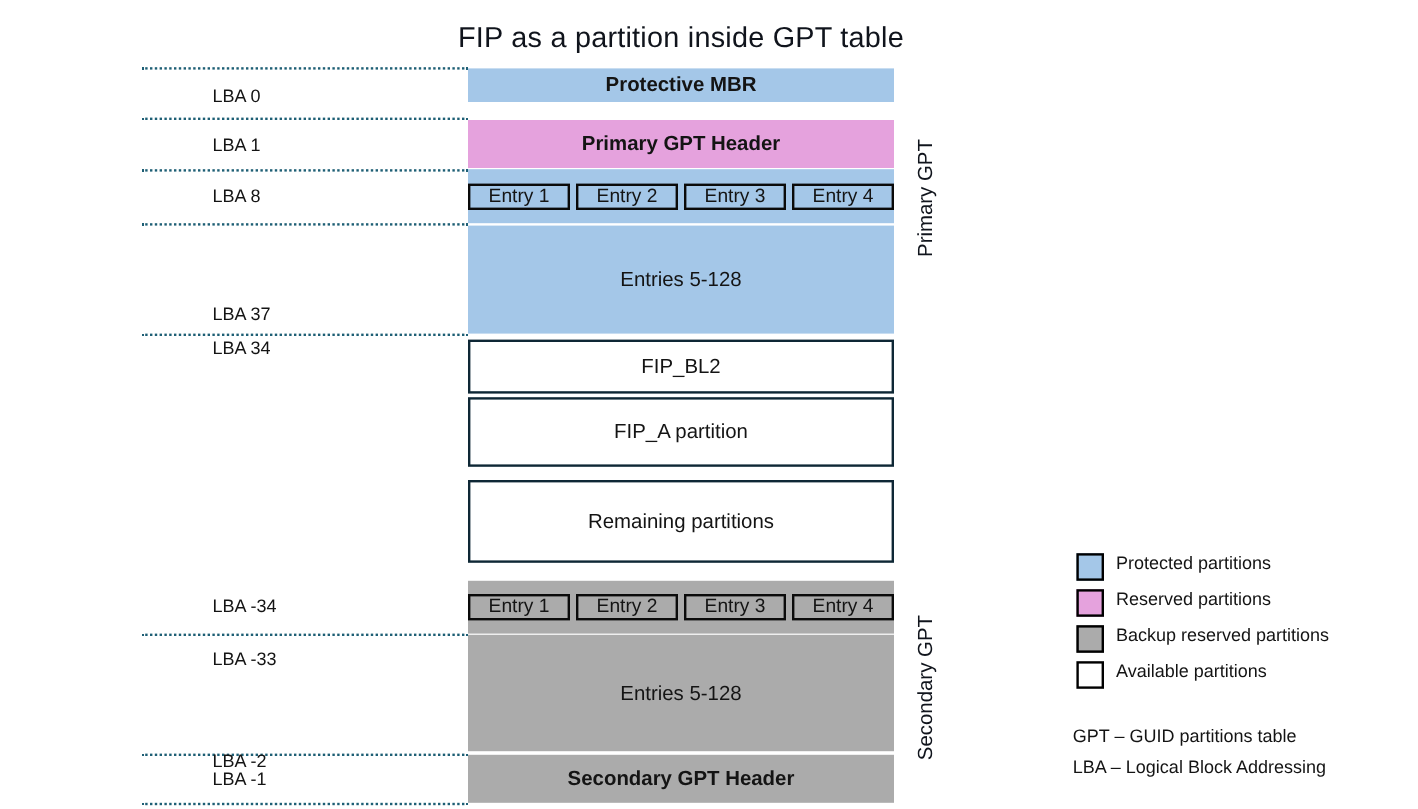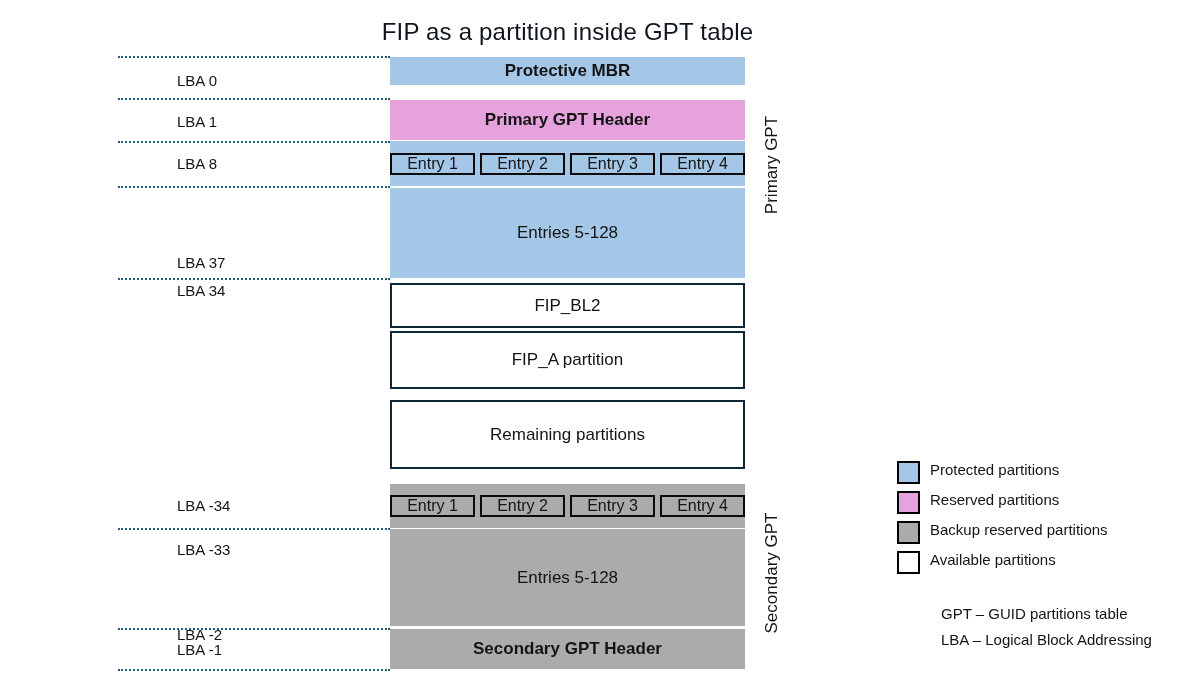--- a/index.html
+++ b/index.html
@@ -70,21 +70,21 @@
   
   .legend { position: absolute; left: 897px; top: 461px; }
   .legend-item { display: flex; height: 23px; margin-bottom: 7px; }
   .swatch {
     width: 19px; height: 19px;
     border: 2px solid #000000;
     margin-right: 10px;
     flex: 0 0 auto;
   }
   .legend-label { font-size: 15px; white-space: nowrap; }
-  .notes { position: absolute; left: 894px; top: 601px; margin-left: 47px; }
+  .notes { position: absolute; left: 894px; top: 601px; }
   .note-line { font-size: 15px; line-height: 26px; white-space: nowrap; }
 </style>
 </head>
 <body>
 
 <div class="canvas">
 
   <div class="title">FIP as a partition inside GPT table</div>
 
   <div class="dotline" style="top:56px"></div>

